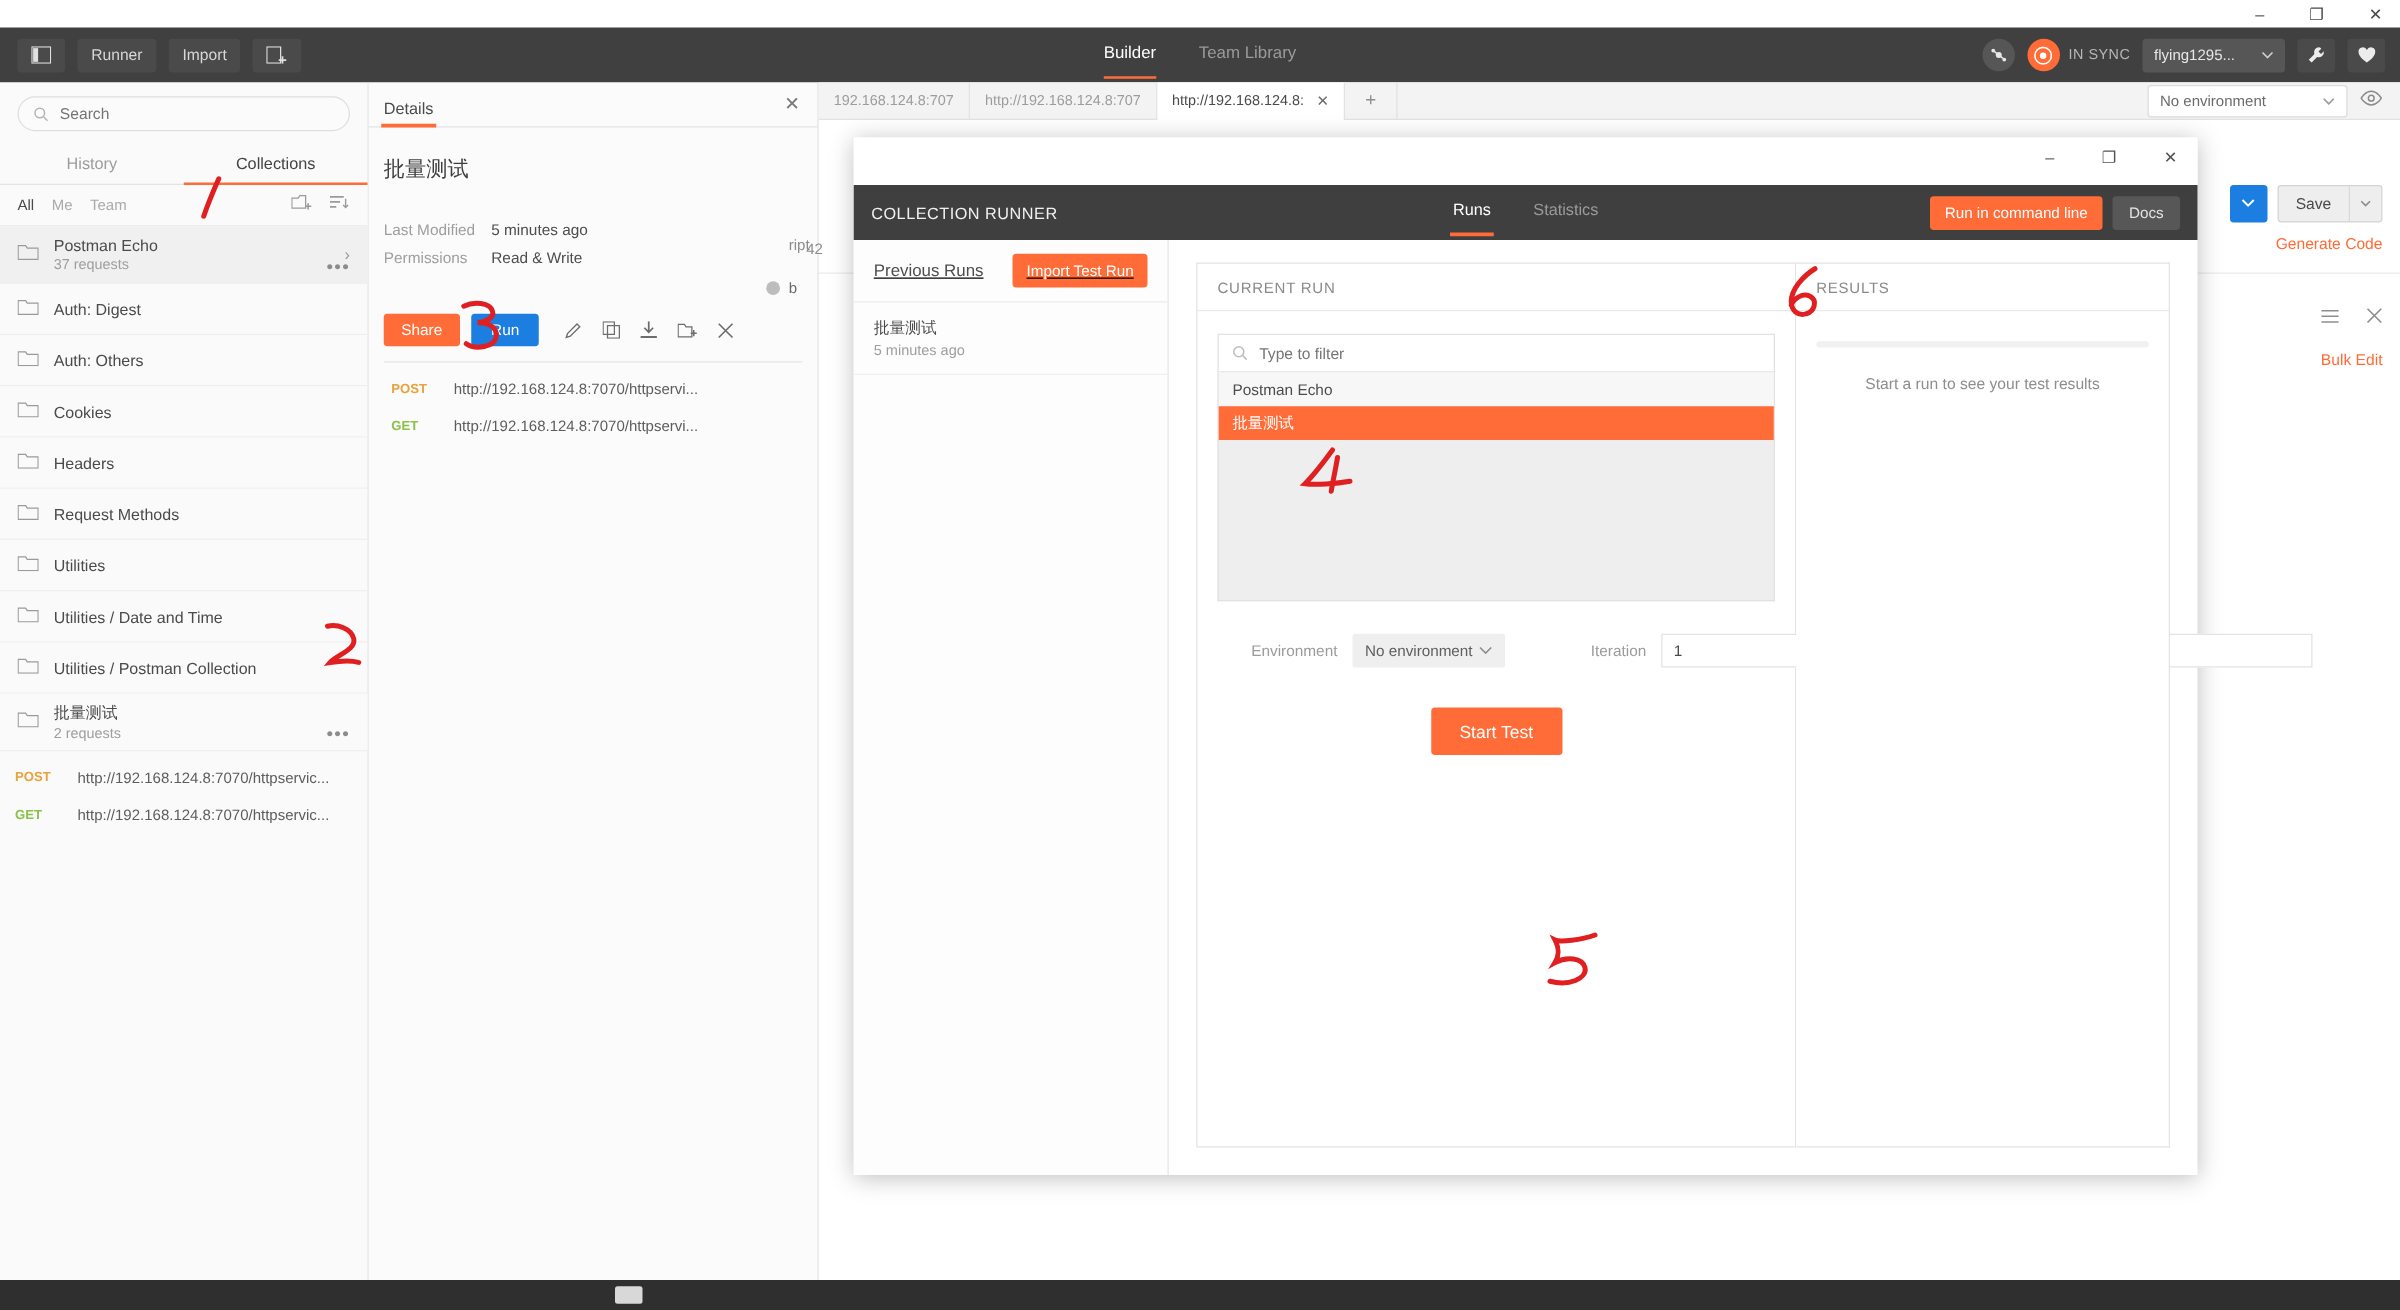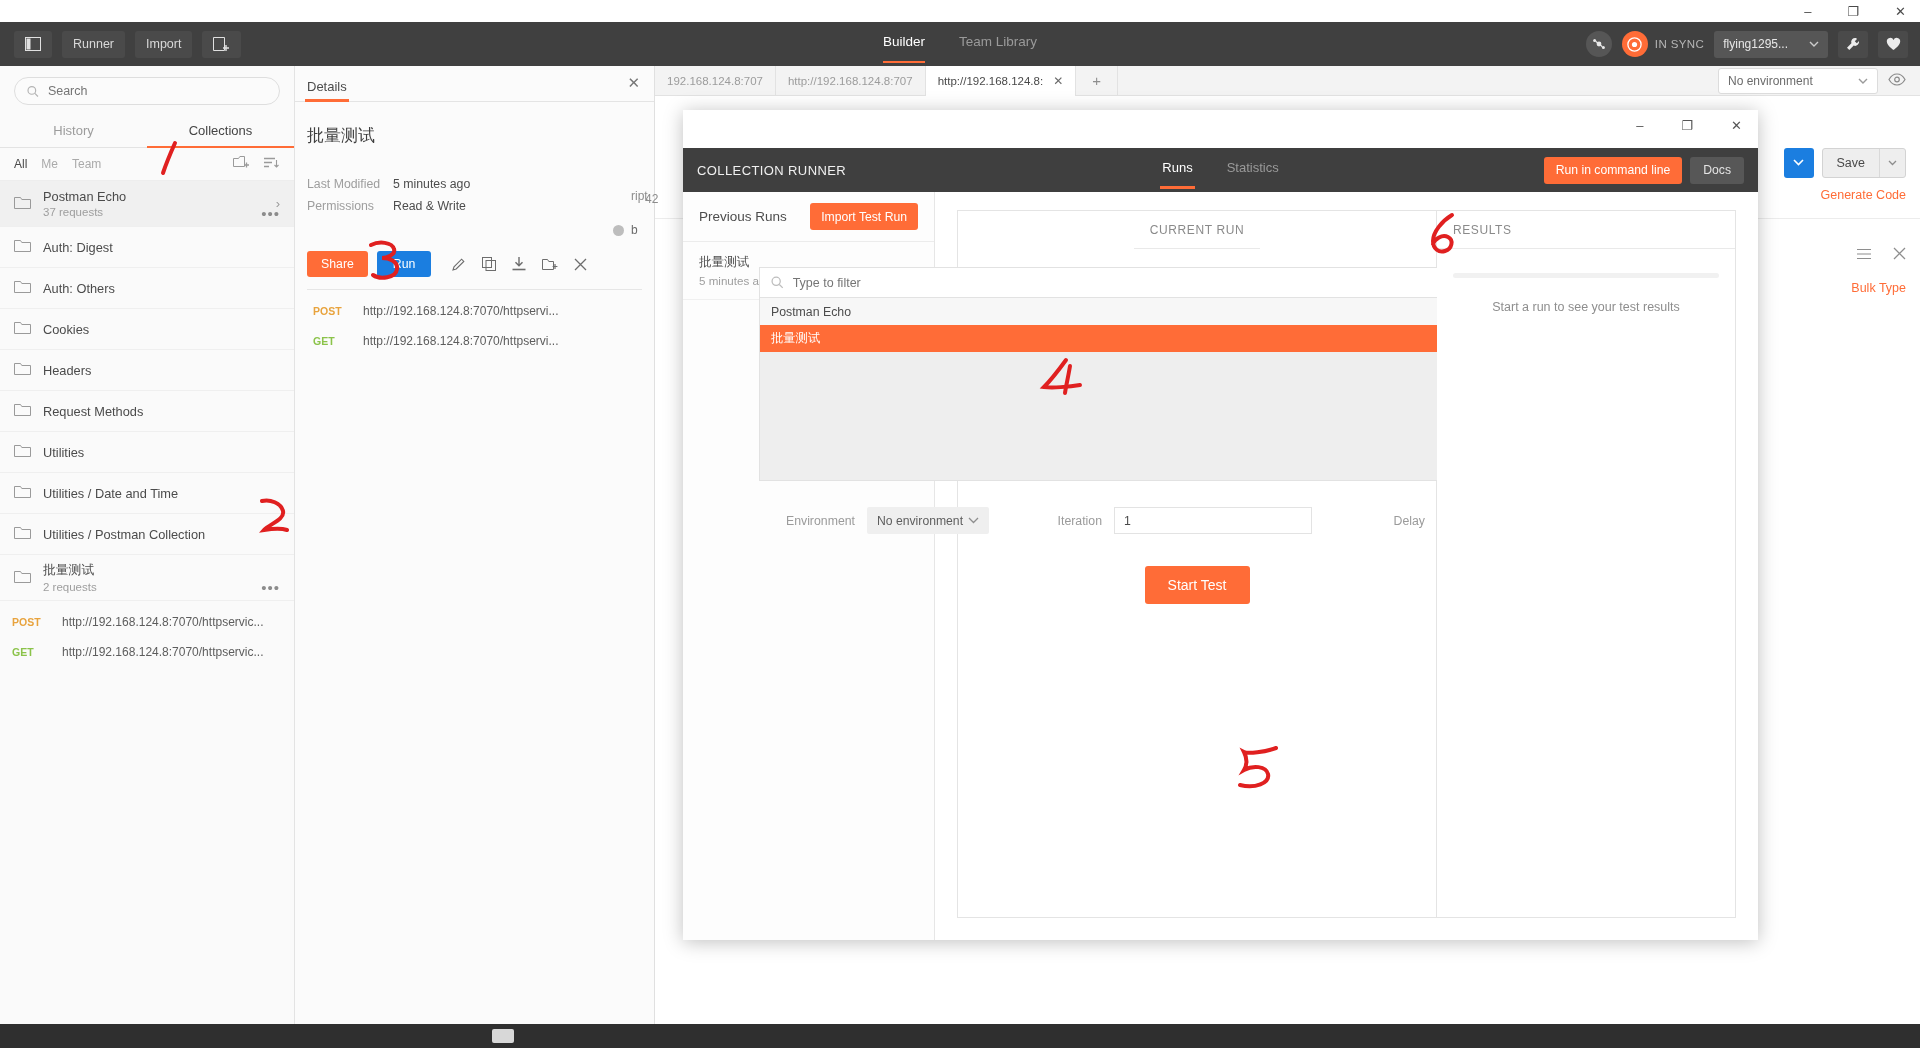--- a/index.html
+++ b/index.html
@@ -166,32 +166,32 @@
   .runner-tabs { position:absolute; left:0; right:0; display:flex; justify-content:center; gap:34px; }
   .runner-tab { font-size:13px; color:#9a9a9a; position:relative; padding-bottom:6px; cursor:pointer; }
   .runner-tab.active { color:#ffffff; }
   .runner-tab.active:after { content:""; position:absolute; left:-2px; right:-2px; bottom:-8px; height:3px; background:#ff6c37; }
   .runner-head-right { margin-left:auto; display:flex; gap:8px; align-items:center; }
   .btn-cmd { background:#ff6c37; color:#fff; border:0; border-radius:3px; height:27px; padding:0 12px; font-size:12.2px; cursor:pointer; }
   .btn-docs { background:#575757; color:#e4e4e4; border:0; border-radius:3px; height:27px; padding:0 13px; font-size:12.2px; cursor:pointer;}
 
   .runner-body { display:flex; height:748px; }
   .prev-col { width:252px; border-right:1px solid #e6e6e6; background:#fdfdfd; }
-  .prev-head { height:50px; display:flex; align-items:center; justify-content:space-between; padding:0 16px; border-bottom:1px solid #ececec;}
+  .prev-head { height:50px; display:flex; align-items:center; justify-content:space-between; padding:0 16px; border-bottom:1px solid #ececec;text-decoration:underline;}
   .prev-head .ttl { font-size:13.5px; color:#4d4d4d; }
   .btn-import-run { background:#ff6c37; color:#fff; border:0; border-radius:3px; height:27px; padding:0 11px; font-size:12.2px; cursor:pointer;}
   .prev-item { padding:12px 16px; border-bottom:1px solid #f0f0f0; cursor:pointer; }
   .prev-item .n { font-size:12.6px; color:#4b4b4b; }
   .prev-item .t { font-size:11.6px; color:#9e9e9e; margin-top:3px; }
 
   .run-main { flex:1; display:flex; padding:18px 22px 22px 22px; gap:0; }
   .pane { border:1px solid #e4e4e4; background:#fff; display:flex; flex-direction:column; }
   .pane-head { height:38px; display:flex; align-items:center; padding:0 16px; border-bottom:1px solid #e9e9e9; position:relative;}
   .pane-head .lbl { font-size:12px; color:#8a8a8a; letter-spacing:.6px; }
-  .pane-cur { width:480px;align-items:center; }
+  .pane-cur { width:480px; }
   .pane-res { flex:1; border-left:0; }
   .pane-body { padding:18px 16px; flex:1; }
 
   .filter-box {
     border:1px solid #e2e2e2; background:#fff; height:31px; display:flex; align-items:center; gap:9px; padding:0 11px;
   }
   .filter-box input { border:0; outline:0; font-size:12.5px; color:#9b9b9b; width:100%; background:transparent; font-family:"Liberation Sans", sans-serif;}
   .coll-list { border:1px solid #e2e2e2; border-top:0; background:#eeeeee; height:183px; }
   .cl-item { height:27px; display:flex; align-items:center; padding:0 11px; font-size:12.3px; color:#4c4c4c; background:#f7f7f7; cursor:pointer;}
   .cl-item.sel { background:#ff6c37; color:#ffffff; }
@@ -529,21 +529,21 @@
       </div>
       <div class="gen-code">Generate Code</div>
       <div class="kv-icons">
         <span><svg width="14" height="12" viewBox="0 0 14 12">
               <path d="M0 1.5h14M0 6h14M0 10.5h14" stroke="#8e8e8e" stroke-width="1.2"></path>
             </svg></span>
         <span><svg width="13" height="13" viewBox="0 0 13 13">
               <path d="M1 1l11 11M12 1L1 12" stroke="#8e8e8e" stroke-width="1.3"></path>
             </svg></span>
       </div>
-      <div class="bulk-edit">Bulk Type</div>
+      <div class="bulk-edit">Bulk Edit</div>
     </div>
   </div>
 
   <div class="runner">
     <div class="runner-chrome">
       <div class="wbtns">
         <span>–</span>
         <span>❐</span>
         <span>✕</span>
       </div>

